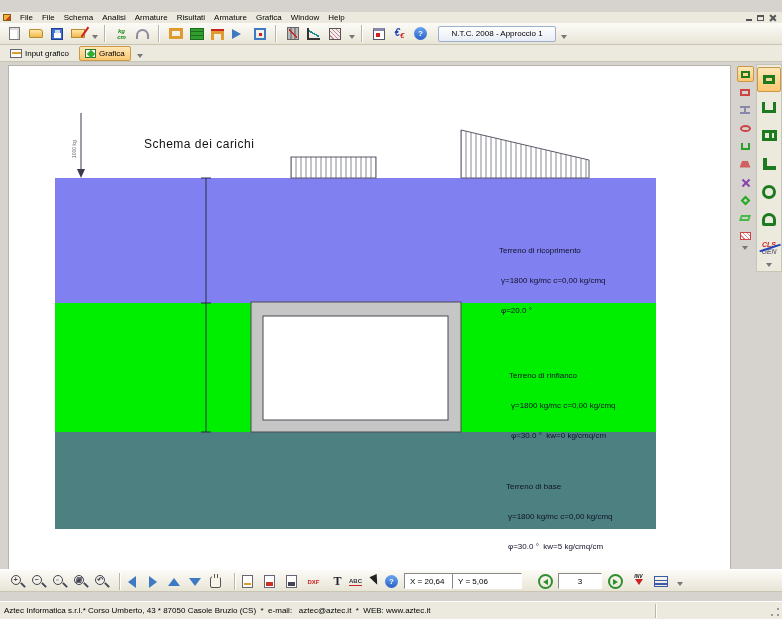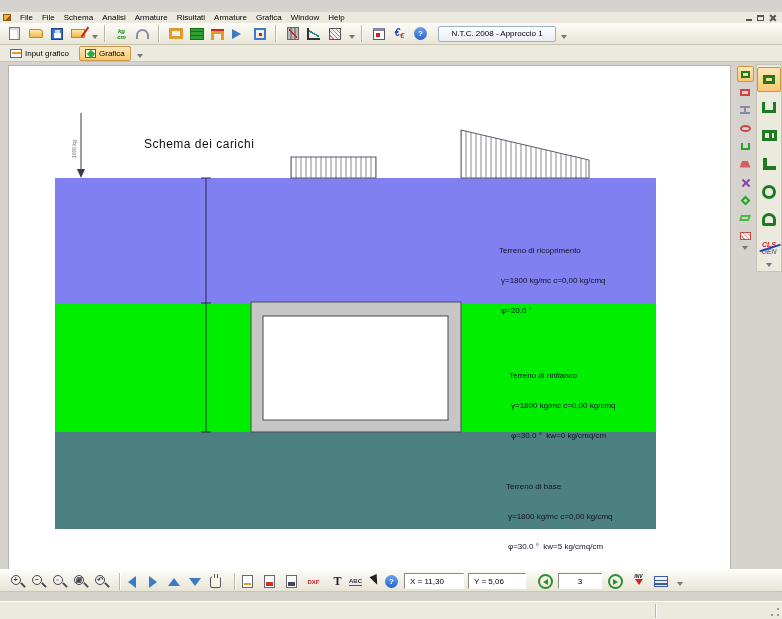--- a/index.html
+++ b/index.html
@@ -457,22 +457,22 @@
       </span>
     <span class="tool" style="left:346px">
         <span class="abct">ABC</span>
       </span>
     <span class="tool" style="left:366px">
         <i class="ptr"></i>
       </span>
     <span class="tool" style="left:382px">
         <span class="helpc">?</span>
       </span>
-    <span class="coord" style="left:404px;width:60px">X = 11,30</span>
-    <span class="coord" style="left:468px;width:58px">Y = 5,06</span>
+    <span class="coord" style="left:404px;width:60px">X = 20,64</span>
+    <span class="coord" style="left:452px;width:70px">Y = 5,06</span>
     <span class="tool" style="left:536px">
         <i class="navc">
           <span class="tl"></span>
         </i>
       </span>
     <span class="coord" style="left:558px;width:44px;justify-content:center;padding-left:0">3</span>
     <span class="tool" style="left:606px">
         <i class="navc">
           <span class="tr"></span>
         </i>
@@ -484,17 +484,18 @@
     </span>
     <span class="tool" style="left:651px">
         <i class="layersi"></i>
       </span>
     <span class="dgrip abs" style="left:674px;top:3px"></span>
   </div>
 
   <div class="gapline"></div>
 
   <div class="sbar">
+    <span class="txt">Aztec Informatica s.r.l.* Corso Umberto, 43 * 87050 Casole Bruzio (CS)  *  e-mail:   aztec@aztec.it  *  WEB: www.aztec.it</span>
     <span class="split"></span>
     <span class="sgrip"></span>
   </div>
 
 </div>
 
 </body></html>

